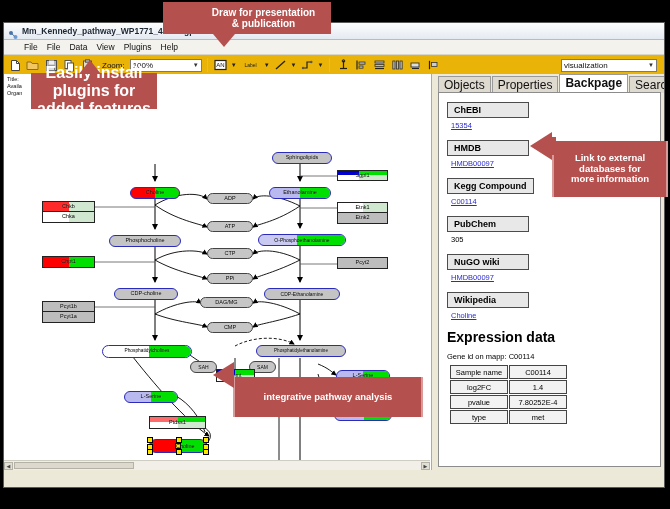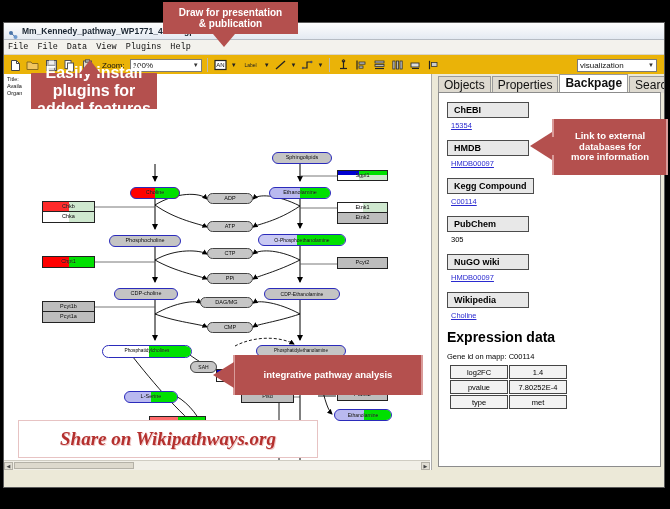--- a/index.html
+++ b/index.html
@@ -9,21 +9,21 @@
   .win{position:absolute;left:3px;top:22px;width:662px;height:466px;background:#ece9d8;
        border:1px solid #5a5a5a;box-sizing:border-box;overflow:hidden;}
 
   
   .titlebar{height:16px;background:linear-gradient(#fdfdfd,#e4eaf2);border-bottom:1px solid #b6bcc4;
             display:flex;align-items:center;padding:0 4px;gap:4px;}
   .titlebar .tb-icon{width:10px;height:10px;flex:0 0 auto;}
   .titlebar .tb-text{font-size:8.5px;color:#1b2733;white-space:nowrap;font-weight:600;}
 
   
-  .menubar{height:14px;background:#f3f2ed;border-bottom:1px solid #d8d5cb;display:flex;align-items:center;padding:0 4px;font-family:Liberation Mono, monospace;}
+  .menubar{height:14px;background:#f3f2ed;border-bottom:1px solid #d8d5cb;display:flex;align-items:center;padding:0 20px;}
   .menubar span{font-size:8.5px;color:#111;margin-right:9px;white-space:nowrap;}
 
   
   .toolbar{height:20px;background:#eab308;border-bottom:1px solid #c9c6bb;display:flex;align-items:center;padding:0 3px;gap:2px;}
   .tbtn{width:16px;height:16px;display:flex;align-items:center;justify-content:center;}
   .tbtn svg{display:block;}
   .sep{width:1px;height:14px;background:#bdbab0;margin:0 3px;}
   .zoomlbl{font-size:8px;color:#111;margin:0 3px 0 5px;}
   .combo{height:13px;background:#fff;border:1px solid #7a7a7a;display:flex;align-items:center;
          justify-content:space-between;font-size:8px;color:#111;padding:0 2px;box-sizing:border-box;}
@@ -76,21 +76,21 @@
   .metab{border:1px solid #2b2bbb;border-radius:8px;background:#c9c9c9;}
   .metab.plain{background:#c6c6c6;border:1px solid #444;}
   .gene{border:1px solid #222;background:#bdbdbd;}
   .lbl{position:relative;z-index:3;text-shadow:0 0 1px rgba(255,255,255,.45);}
   .half{position:absolute;top:0;bottom:0;}
   .sel-handles span{position:absolute;width:4px;height:4px;background:#ffe600;border:1px solid #000;}
 
   
   .callout{position:absolute;background:#b4504e;color:#fff;font-weight:bold;text-align:center;
            display:flex;align-items:center;justify-content:center;line-height:1.12;z-index:50;}
-  .callout.edged{border-left:2px solid #d99b99;border-right:2px solid #d99b99;}
+  .callout.edged{border-left:2px solid #d99b99;border-right:2px solid #d99b99;margin-top:22px;}
   .tri{position:absolute;width:0;height:0;z-index:50;}
   .share{position:absolute;z-index:50;border:1px solid #e7c3c3;background:#fff;
          color:#b4302e;font-family:"Liberation Serif",serif;font-style:italic;font-weight:bold;
          display:flex;align-items:center;justify-content:center;text-shadow:1px 1px 0 #f0c9c9;}
 </style>
 </head>
 <body>
 
 <div id="root">
   <div class="win">
@@ -216,21 +216,21 @@
           </svg>
       </div>
       <div class="tbtn">
         <svg width="13" height="12" viewBox="0 0 13 12">
             <path d="M2.5 1.8v8.4" stroke="#222" stroke-width="1.2"></path>
             <rect x="4.5" y="3.5" width="5.5" height="4" fill="#ccc" stroke="#333" stroke-width=".8"></rect>
           </svg>
       </div>
 
       <div style="flex:1"></div>
-      <div class="combo" style="width:80px;margin-right:4px;">
+      <div class="combo" style="width:96px;margin-right:4px;">
         <span>visualization</span>
         <span class="arrow">▼</span>
       </div>
     </div>
 
     <div class="body">
 
       <div class="canvaswrap">
         <div class="meta">
           <div>Title:</div>
@@ -489,20 +489,24 @@
 
           <div class="dbbox">Wikipedia</div>
           <a class="dblink" href="#">Choline</a>
           <div class="sect-gap"></div>
 
           <div class="exp-title">Expression data</div>
           <div class="geneid">Gene id on mapp: C00114</div>
 
           <table class="exp">
             <tbody>
+                <tr>
+              <td>Sample name</td>
+              <td>C00114</td>
+            </tr>
             <tr>
               <td>log2FC</td>
               <td>1.4</td>
             </tr>
             <tr>
               <td>pvalue</td>
               <td>7.80252E-4</td>
             </tr>
             <tr>
               <td>type</td>
@@ -516,21 +520,21 @@
 
     <div class="hscroll">
       <div class="lbtn">◀</div>
       <div class="thumb"></div>
       <div style="flex:1"></div>
       <div class="rbtn">▶</div>
     </div>
 
   </div>
 
-  <div class="callout" style="left:163px;top:2px;width:135px;height:32px;font-size:10px;flex-direction:column;">
+  <div class="callout" style="left:163px;top:2px;width:135px;height:32px;font-size:10px;flex-direction:column;padding-left:33px;">
     <div>Draw for presentation</div>
     <div>&amp; publication</div>
   </div>
   <div class="tri" style="left:213px;top:34px;border-left:11px solid transparent;border-right:11px solid transparent;border-top:13px solid #b4504e;"></div>
 
   <div class="callout" style="left:31px;top:73px;width:126px;height:36px;font-size:16px;flex-direction:column;">
     <div>Easily install plugins for</div>
     <div>added features</div>
   </div>
   <div class="tri" style="left:79px;top:60px;border-left:11px solid transparent;border-right:11px solid transparent;border-bottom:14px solid #b4504e;"></div>
@@ -541,14 +545,13 @@
     <div>more information</div>
   </div>
   <div class="tri" style="left:530px;top:132px;border-top:14px solid transparent;border-bottom:14px solid transparent;border-right:22px solid #b4504e;"></div>
   <div style="position:absolute;left:544px;top:137px;width:12px;height:18px;background:#b4504e;z-index:50;"></div>
 
   <div class="callout edged" style="left:233px;top:355px;width:186px;height:40px;font-size:9.5px;flex-direction:column;">
     <div>integrative pathway analysis</div>
   </div>
   <div class="tri" style="left:213px;top:362px;border-top:13px solid transparent;border-bottom:13px solid transparent;border-right:21px solid #b4504e;"></div>
 
-  <div class="share" style="left:18px;top:420px;width:298px;height:36px;font-size:19px;">Share on Wikipathways.org</div>
 </div>
 
 </body></html>

